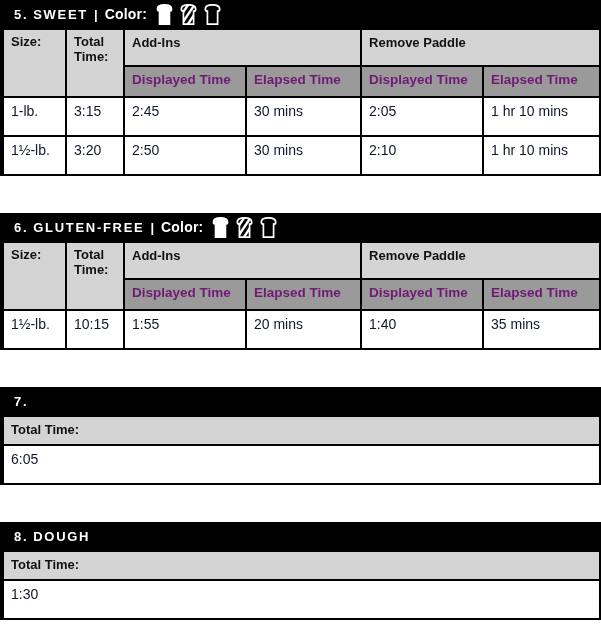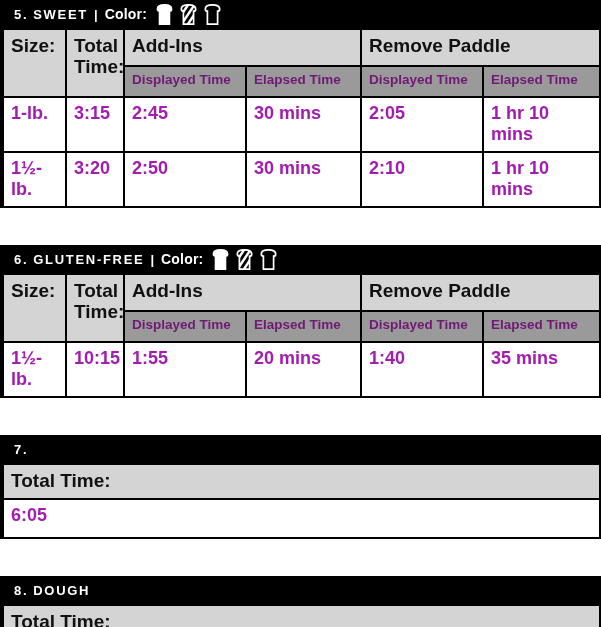--- a/index.html
+++ b/index.html
@@ -86,35 +86,35 @@
     vertical-align: top;
   }
   .cell-pad {
     padding: 5px 7px 6px 7px;
     box-sizing: border-box;
   }
 
   .hdr-light {
     background: #d4d4d4;
     color: #111111;
-    font-size: 19px;
+    font-size: 13px;
     font-weight: bold;
     margin-top: 36px;
   }
   .hdr-dark {
     background: #9a9a9a;
     color: #701a75;
     font-size: 13.5px;
     font-weight: bold;
   }
   .data-cell {
     background: #ffffff;
-    color: #a21caf;
-    font-size: 18px;
-    font-weight: bold;
+    color: #0f172a;
+    font-size: 14px;
+    font-weight: normal;
   }
 
   .h-row1 { height: 35px; }
   .h-row2 { height: 29px; }
   .h-data { height: 37px; }
   .h-total-label { height: 27px; }
   .h-total-val { height: 37px; }
 
   .lbl-block { line-height: 1.12; }
 </style>
@@ -382,17 +382,22 @@
     <table class="grid">
       <colgroup>
           <col style="width:597px">
         </colgroup>
       <tbody>
         <tr>
           <td class="hdr-light h-total-label">
             <div class="cell-pad">Total Time:</div>
           </td>
         </tr>
+        <tr>
+          <td class="data-cell h-total-val">
+            <div class="cell-pad">1:30</div>
+          </td>
+        </tr>
       </tbody>
     </table>
   </div>
 
 </div>
 
 </body></html>

